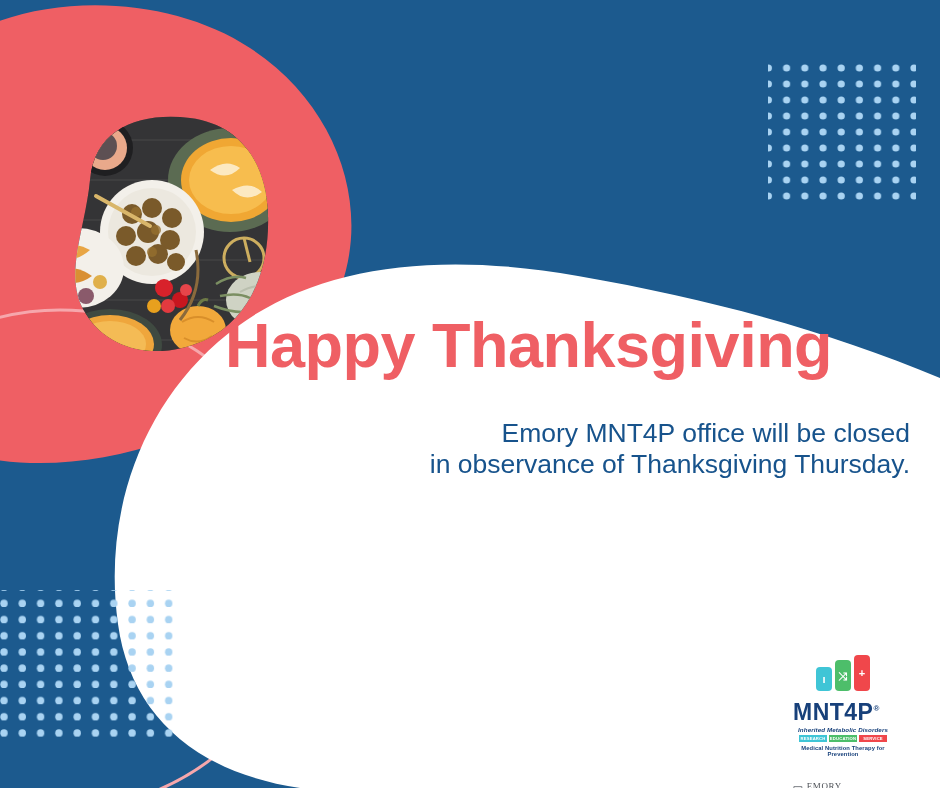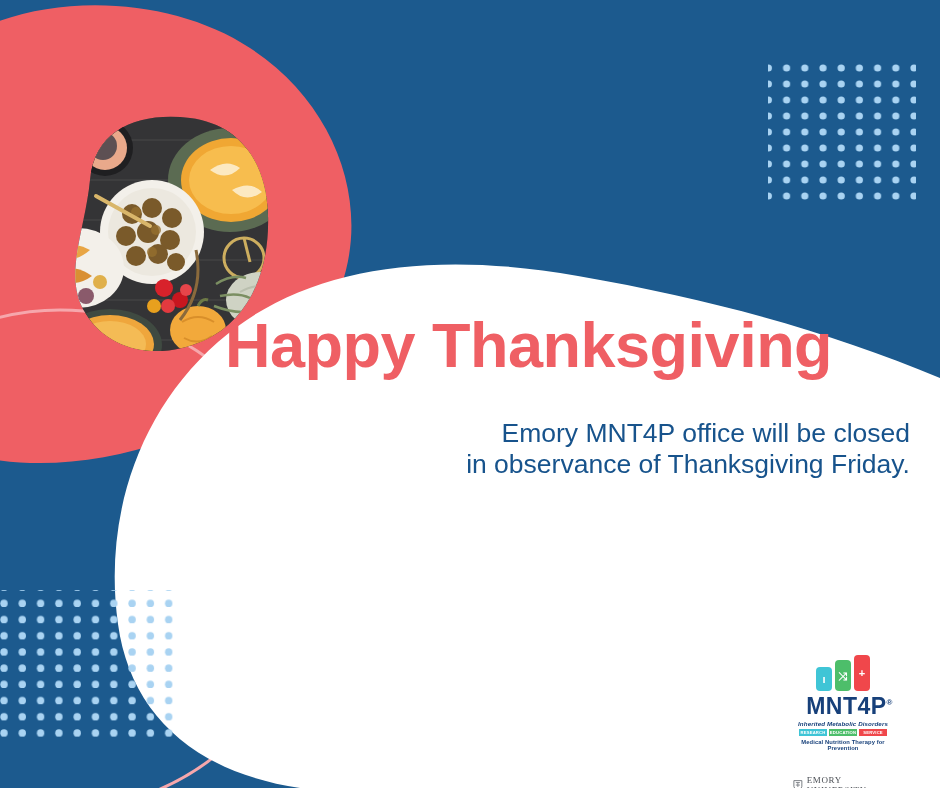--- a/index.html
+++ b/index.html
@@ -94,27 +94,27 @@
     left: 0; right: 0;
     top: 50%;
     transform: translateY(-50%);
     text-align: center;
     color: #ffffff;
     font-size: 11px;
     line-height: 1;
     font-weight: 700;
   }
   .logo-word {
-    text-align: right;
+    text-align: left;
     font-size: 23px;
     font-weight: 700;
     letter-spacing: 0.5px;
     color: #17407A;
     line-height: 1;
-    margin-top: 4px;
+    margin-top: 10px;
     position: relative;
   }
   .logo-reg {
     font-size: 8px;
     vertical-align: super;
   }
   .logo-tag1 {
     text-align: center;
     font-size: 6.2px;
     font-weight: 700;
@@ -297,21 +297,21 @@
 
     <rect x="0" y="590" width="182" height="148" fill="url(#dotsBottom)"></rect>
   </svg>
 
   <div class="content">
 
     <div class="headline">Happy Thanksgiving</div>
 
     <div class="body-block">
       <span class="body-line">Emory MNT4P office will be closed</span>
-      <span class="body-line">in observance of Thanksgiving Friday.</span>
+      <span class="body-line">in observance of Thanksgiving Thursday.</span>
     </div>
 
 
     <div class="logo-wrap">
       <div class="logo-bars">
         <div class="bar bar-1">
           <span class="bar-glyph">ı</span>
         </div>
         <div class="bar bar-2">
           <span class="bar-glyph">⤨</span>

